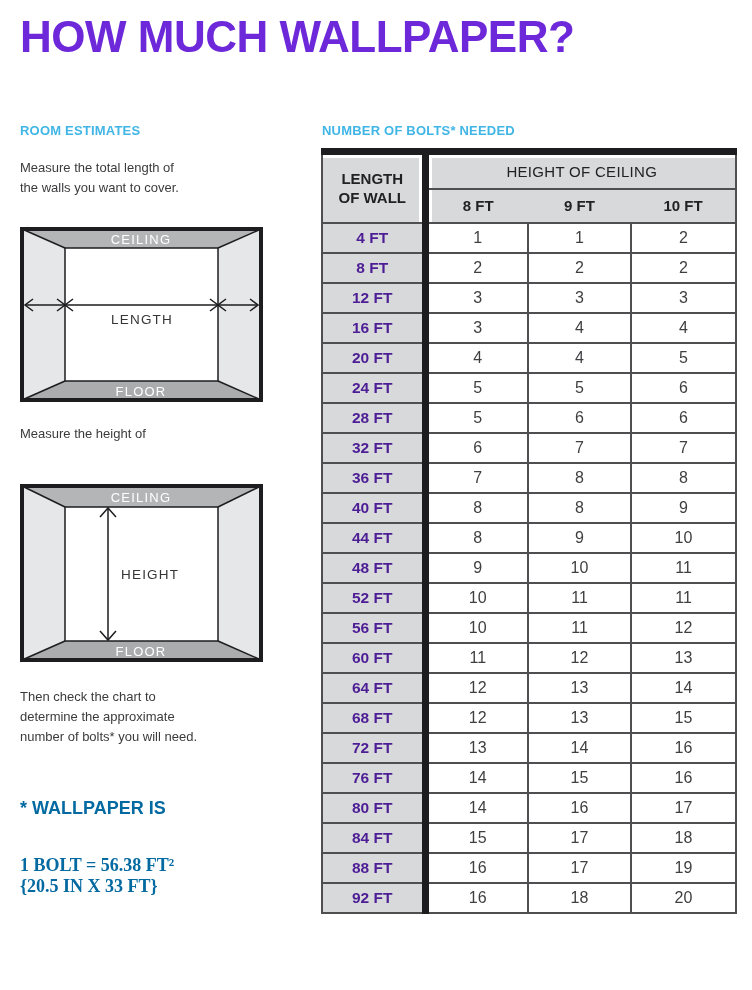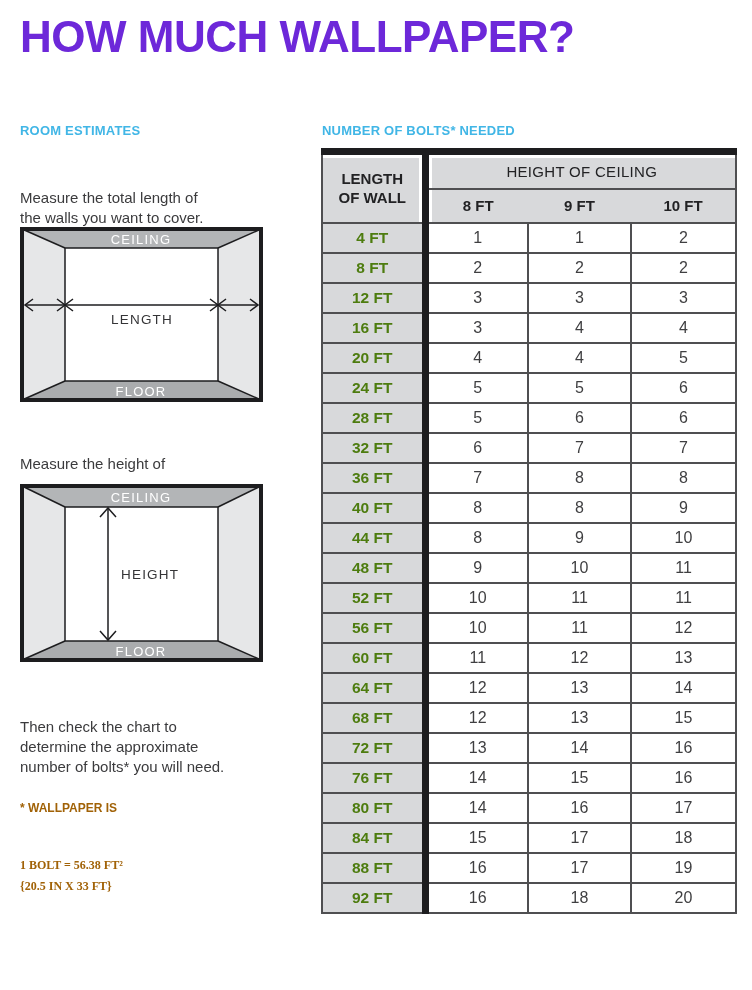--- a/index.html
+++ b/index.html
@@ -15,28 +15,28 @@
     color:#6d28d9; white-space:nowrap;
   }
   .section-head {
     position:absolute; font-size:13px; font-weight:bold;
     color:#41b6e6; letter-spacing:0.2px; white-space:nowrap;
   }
   #room-heading { left:20px; top:123px; }
   #table-heading { left:322px; top:123px; width:412px; text-align:left; }
   .body-text {
     position:absolute; left:20px; width:290px;
-    font-size:15px; line-height:20px; color:#3b3b3d;margin-top:30px;
+    font-size:13px; line-height:20px; color:#3b3b3d;
   }
   #para1 { top:158px; }
   #para2 { top:424px; }
   #para3 { top:687px; }
   .bold-text {
     position:absolute; left:20px; width:290px;
-    font-size:12px; line-height:19px; font-weight:bold; color:#a16207;
+    font-size:18px; line-height:19px; font-weight:bold; color:#0369a1;
   }
   #footnote { top:799px; }
   #footnote .indent { margin-left:11px; }
   #boltspec { top:855px; line-height:21px;font-family:Liberation Serif, serif; }
   .diagram { position:absolute; left:20px; }
   #diagram1 { top:227px; }
   #diagram2 { top:484px; }
   .diagram text {
     font-family:"Liberation Sans","DejaVu Sans",sans-serif;
     font-size:13px; letter-spacing:1.2px;
@@ -65,21 +65,21 @@
     box-shadow: inset 0 3px 0 #ffffff, inset -3px 0 0 #ffffff;
   }
   .group-header {
     height:37px; font-size:15px; font-weight:normal; letter-spacing:0.3px;
     box-shadow: inset 0 3px 0 #ffffff, inset 3px 0 0 #ffffff;
   }
   .col-header { height:34px; font-size:15px; font-weight:bold; }
   .col-header:first-child { box-shadow: inset 3px 0 0 #ffffff; }
   .bolt-table tbody th {
     background:#d8d9db; border-right:7px solid #1d1d1f;
-    height:20px; font-size:15.5px; font-weight:bold; color:#4d7c0f;
+    height:20px; font-size:15.5px; font-weight:bold; color:#4c1d95;
   }
   .bolt-table tbody td {
     background:#ffffff; height:30px;
     font-size:16px; color:#3f3f41;
   }
   .bolt-table tbody td + td { border-left:2px solid #4f4f51; }
 </style>
 </head>
 <body>
 

